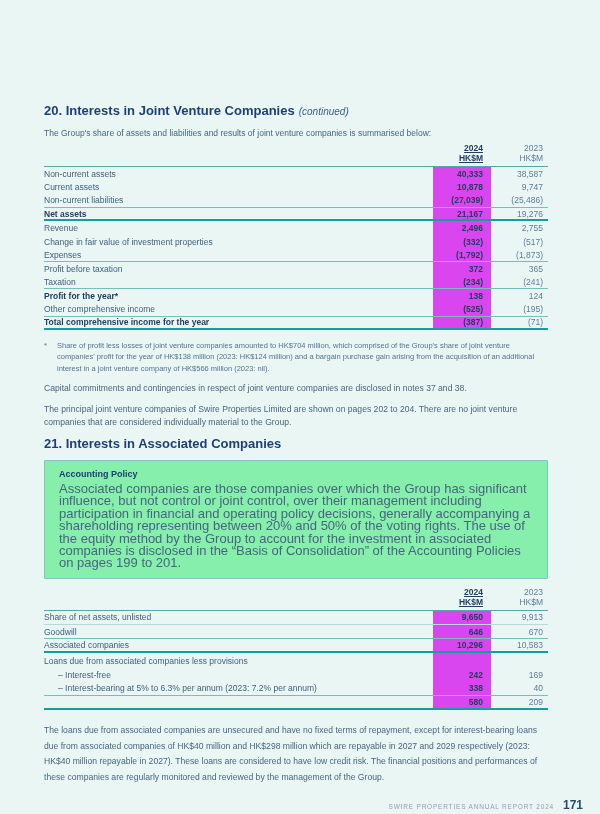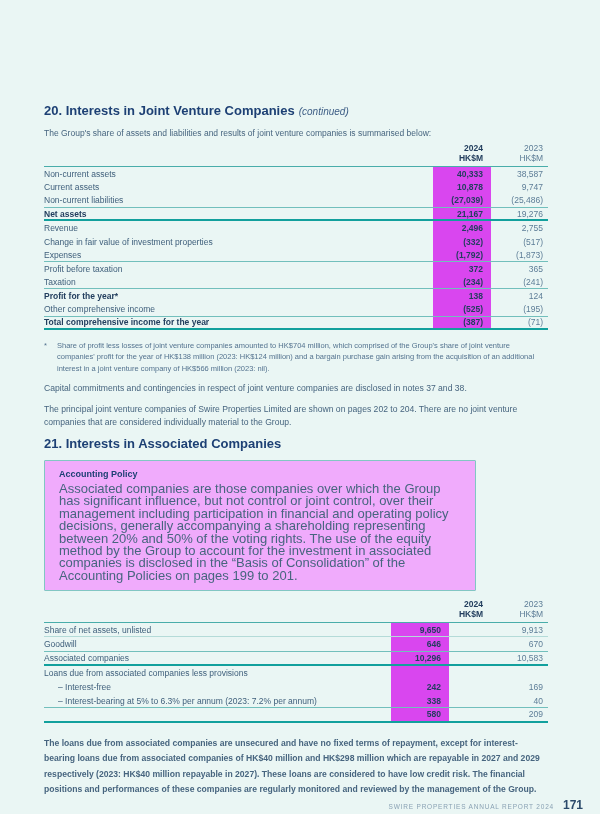--- a/index.html
+++ b/index.html
@@ -19,53 +19,53 @@
     font-size:13px;line-height:16px;font-weight:bold;color:#1d4074;
   }
   .h-num .cont{font-weight:normal;font-style:italic;font-size:10px;color:#3d5d85;margin-left:4px;}
   .h21{margin-top:7px;}
 
   
   .intro{margin-top:7px;font-size:8.5px;line-height:12px;color:#47657f;}
   .para{font-size:8.6px;line-height:13px;color:#47657f;}
   .p1{margin-top:8px;}
   .p2{margin-top:8px;width:500px;}
-  .p3{margin-top:13px;line-height:15.5px;width:504px;font-weight:bold;}
+  .p3{margin-top:13px;line-height:15.5px;width:504px;}
 
   
   .footnote{margin-top:10px;display:flex;font-size:7.5px;line-height:11.3px;color:#54738f;width:500px;}
   .fn-marker{width:13px;flex:none;}
   .fn-text{flex:1;}
 
   
   .fintable{width:504px;margin-top:4px;}
   .t2{margin-top:8px;}
   .thead{display:flex;align-items:flex-end;padding-bottom:3px;border-bottom:1.5px solid #49adaa;}
   .thead .tlabel{flex:1;}
   .hcell{font-size:8.5px;line-height:10px;text-align:right;}
-  .h24{font-weight:bold;color:#223e5e;}
+  .h24{font-weight:bold;color:#223e5e;text-decoration:underline;}
   .h23{color:#5d7d97;}
   .trow{display:flex;align-items:center;height:13.6px;box-sizing:border-box;}
-  .t2 .trow{height:14.2px;gap:42px;}
+  .t2 .trow{height:14.2px;}
   .tlabel{flex:1;font-size:8.5px;color:#40607c;}
   .c24{width:58px;flex:none;background:#d946ef;text-align:right;padding-right:8px;box-sizing:border-box;
        font-size:8.5px;font-weight:bold;color:#223e5e;height:100%;display:flex;align-items:center;justify-content:flex-end;}
   .c23{width:57px;flex:none;text-align:right;padding-right:5px;box-sizing:border-box;
        font-size:8.5px;color:#5d7d97;height:100%;display:flex;align-items:center;justify-content:flex-end;}
   .thead .c24,.thead .c23{background:transparent;height:auto;display:block;}
   .bold .tlabel{font-weight:bold;color:#223e5e;}
   .indent .tlabel{padding-left:14px;}
   .rule-hair{border-bottom:1px solid #b4dbd8;}
   .rule-thin{border-bottom:1px solid #72bfbc;}
   .rule-thick{border-bottom:2px solid #12a09d;}
 
   
   .policy-box{
-    margin-top:8px;width:432px;box-sizing:border-box;
-    border:1px solid #82c6c3;background:#f0abfc;border-radius:1px;
+    margin-top:8px;width:504px;box-sizing:border-box;
+    border:1px solid #82c6c3;background:#86efac;border-radius:1px;
     padding:7px 14px 8px 14px;
   }
   .policy-title{font-size:9px;font-weight:bold;color:#1d4074;line-height:13px;}
   .policy-body{margin-top:2px;font-size:13px;line-height:12.4px;color:#47657f;}
 
   
   .footer{
     position:absolute;top:798px;right:17px;
     display:flex;align-items:baseline;gap:9px;
   }

